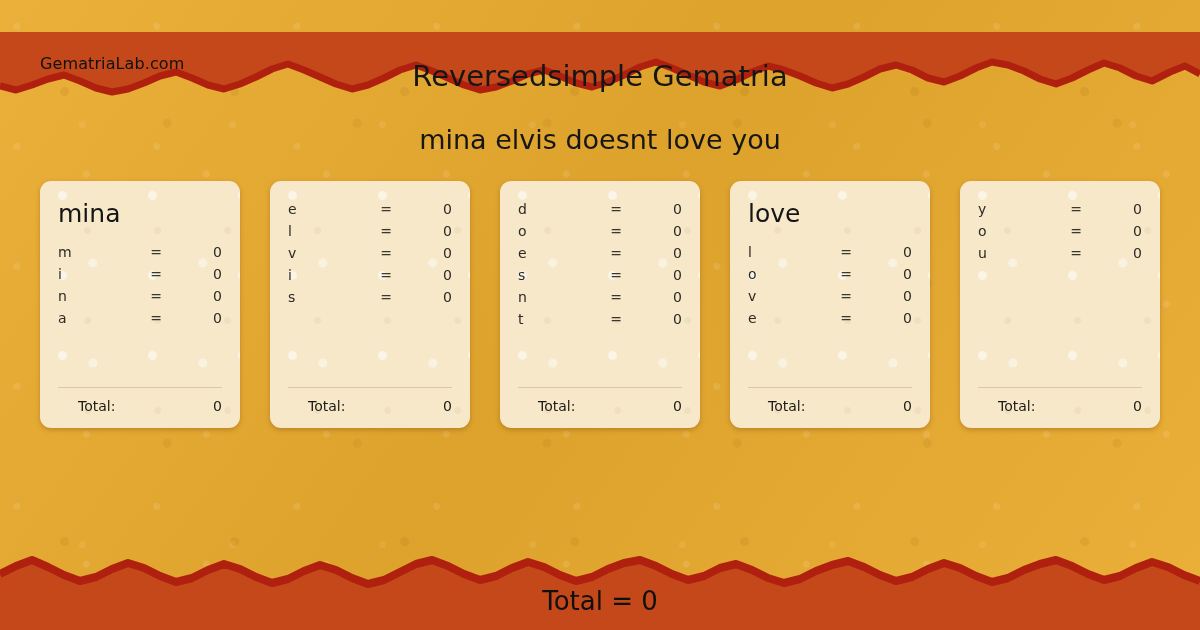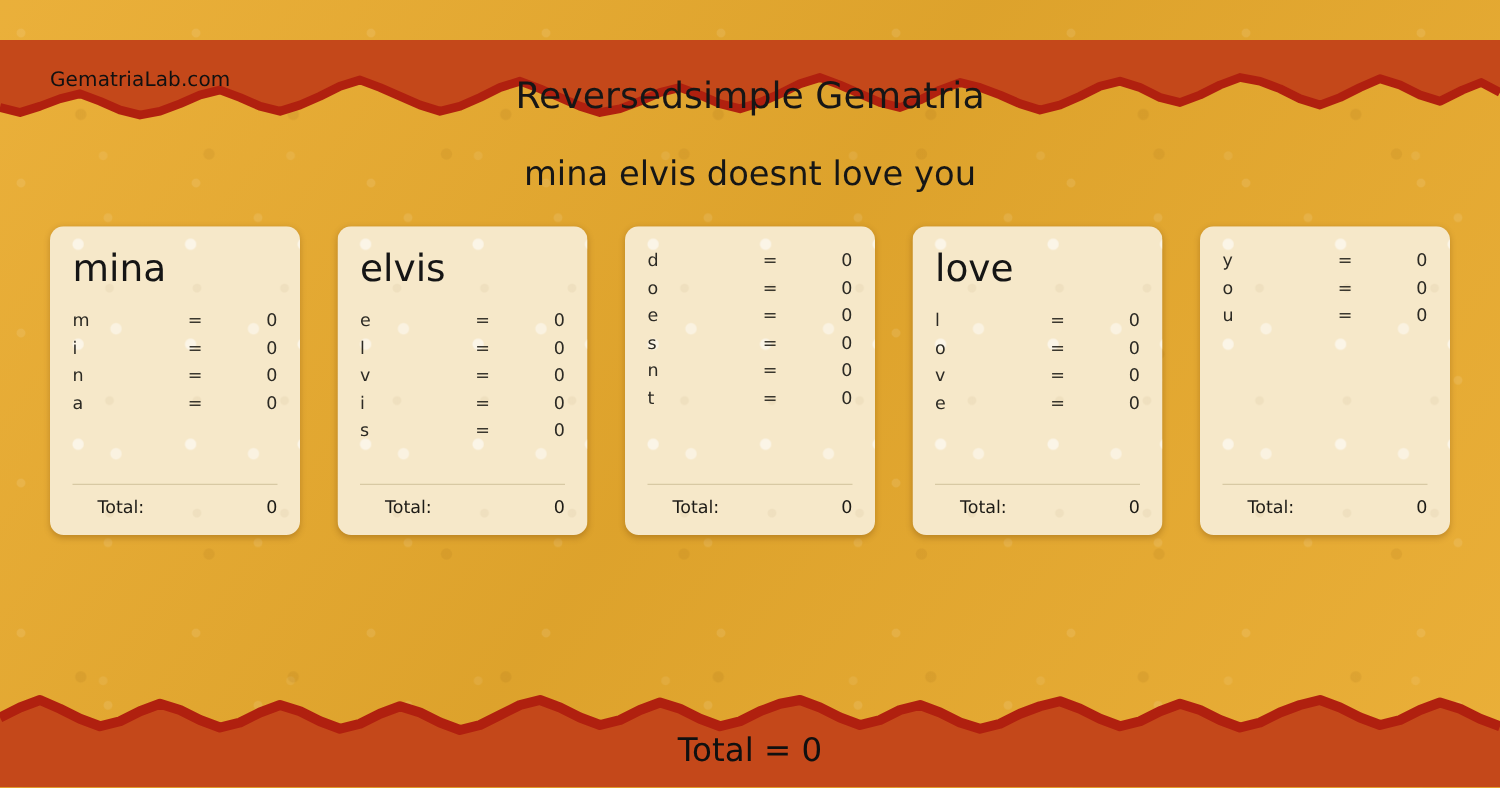--- a/index.html
+++ b/index.html
@@ -106,21 +106,21 @@
     background-image:
       radial-gradient(circle at 25% 18%, rgba(255,255,255,0.55) 0 4px, rgba(0,0,0,0) 5px),
       radial-gradient(circle at 68% 55%, rgba(176,150,100,0.10) 0 3px, rgba(0,0,0,0) 4px),
       radial-gradient(circle at 48% 82%, rgba(255,255,255,0.45) 0 4px, rgba(0,0,0,0) 5px);
     background-size: 90px 80px, 70px 90px, 110px 100px;
     box-shadow: 0 2px 5px rgba(90,45,5,0.28);
     display: flex;
     flex-direction: column;
   }
   .card-title {
-    font-size: 30px;
+    font-size: 25px;
     color: #151515;
     line-height: 1;
     margin-bottom: 18px;
     white-space: nowrap;
     overflow: hidden;
   }
   .letters {
     flex: 1 1 auto;
   }
   .letter-row {
@@ -217,21 +217,20 @@
         </div>
       </div>
       <div class="card-divider"></div>
       <div class="card-total">
         <span class="total-label">Total:</span>
         <span class="total-value">0</span>
       </div>
     </div>
 
     <div class="word-card">
-      <div class="card-title">elvis</div>
       <div class="letters">
         <div class="letter-row">
           <span class="ch">e</span>
           <span class="eq">=</span>
           <span class="val">0</span>
         </div>
         <div class="letter-row">
           <span class="ch">l</span>
           <span class="eq">=</span>
           <span class="val">0</span>

